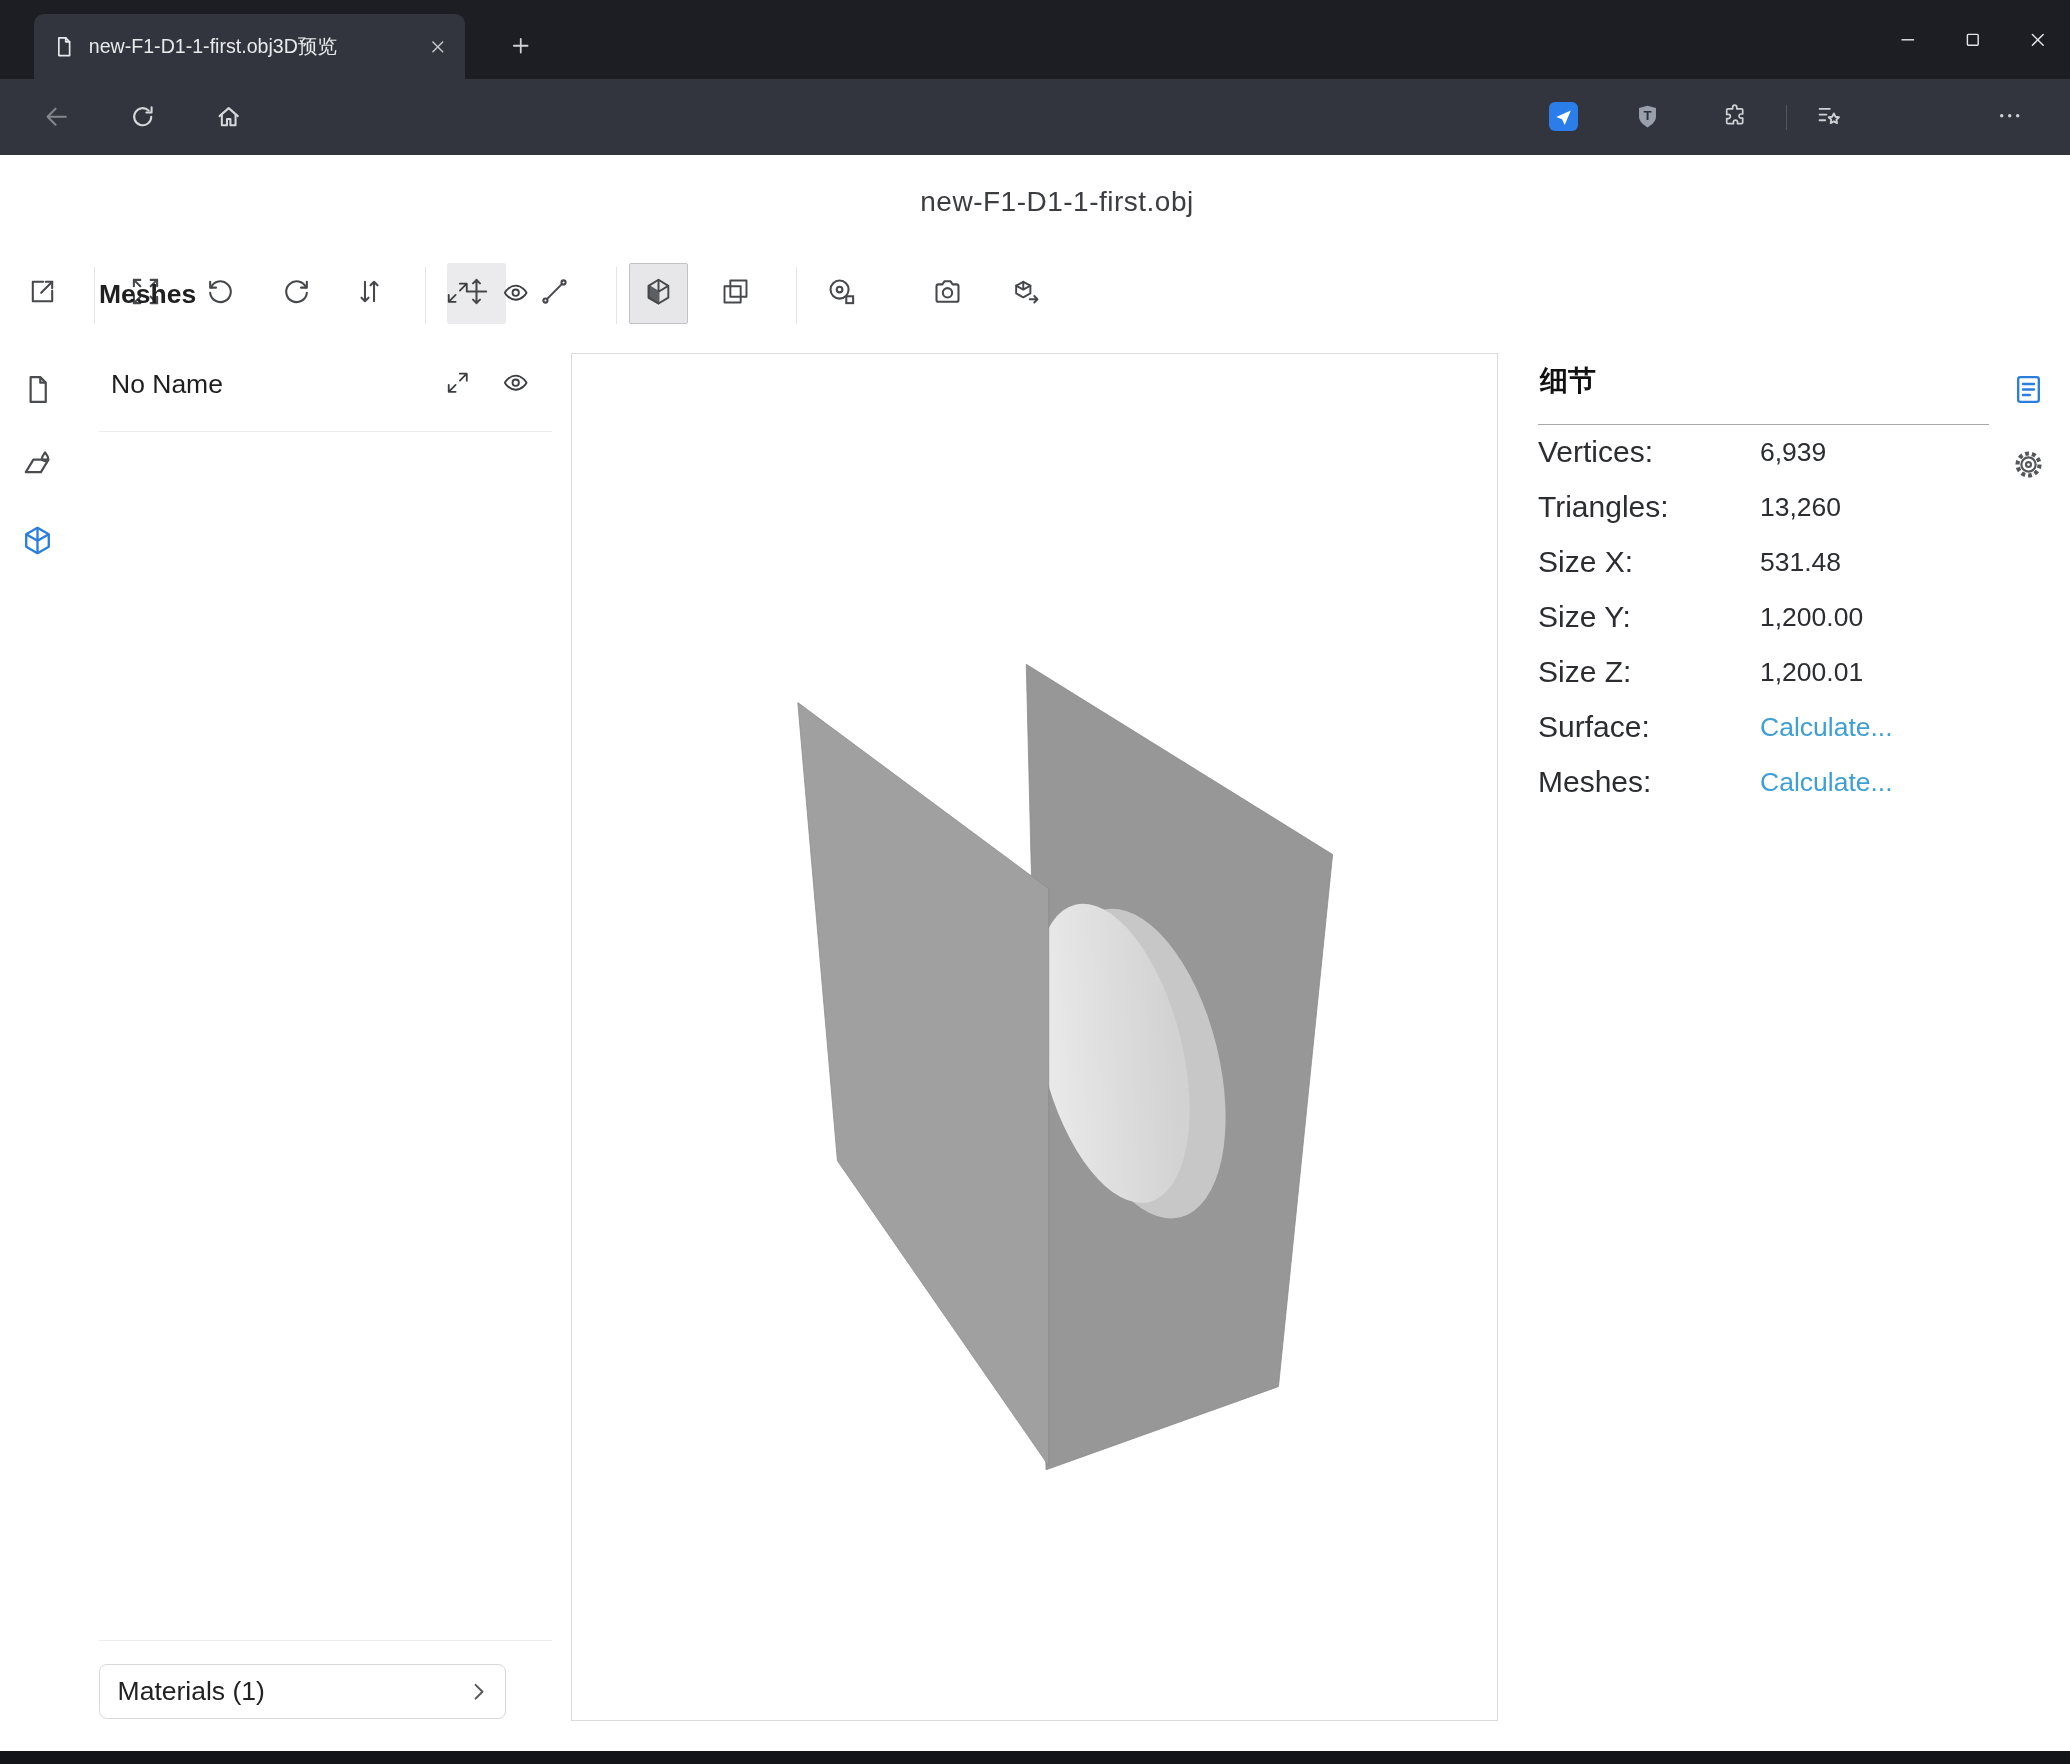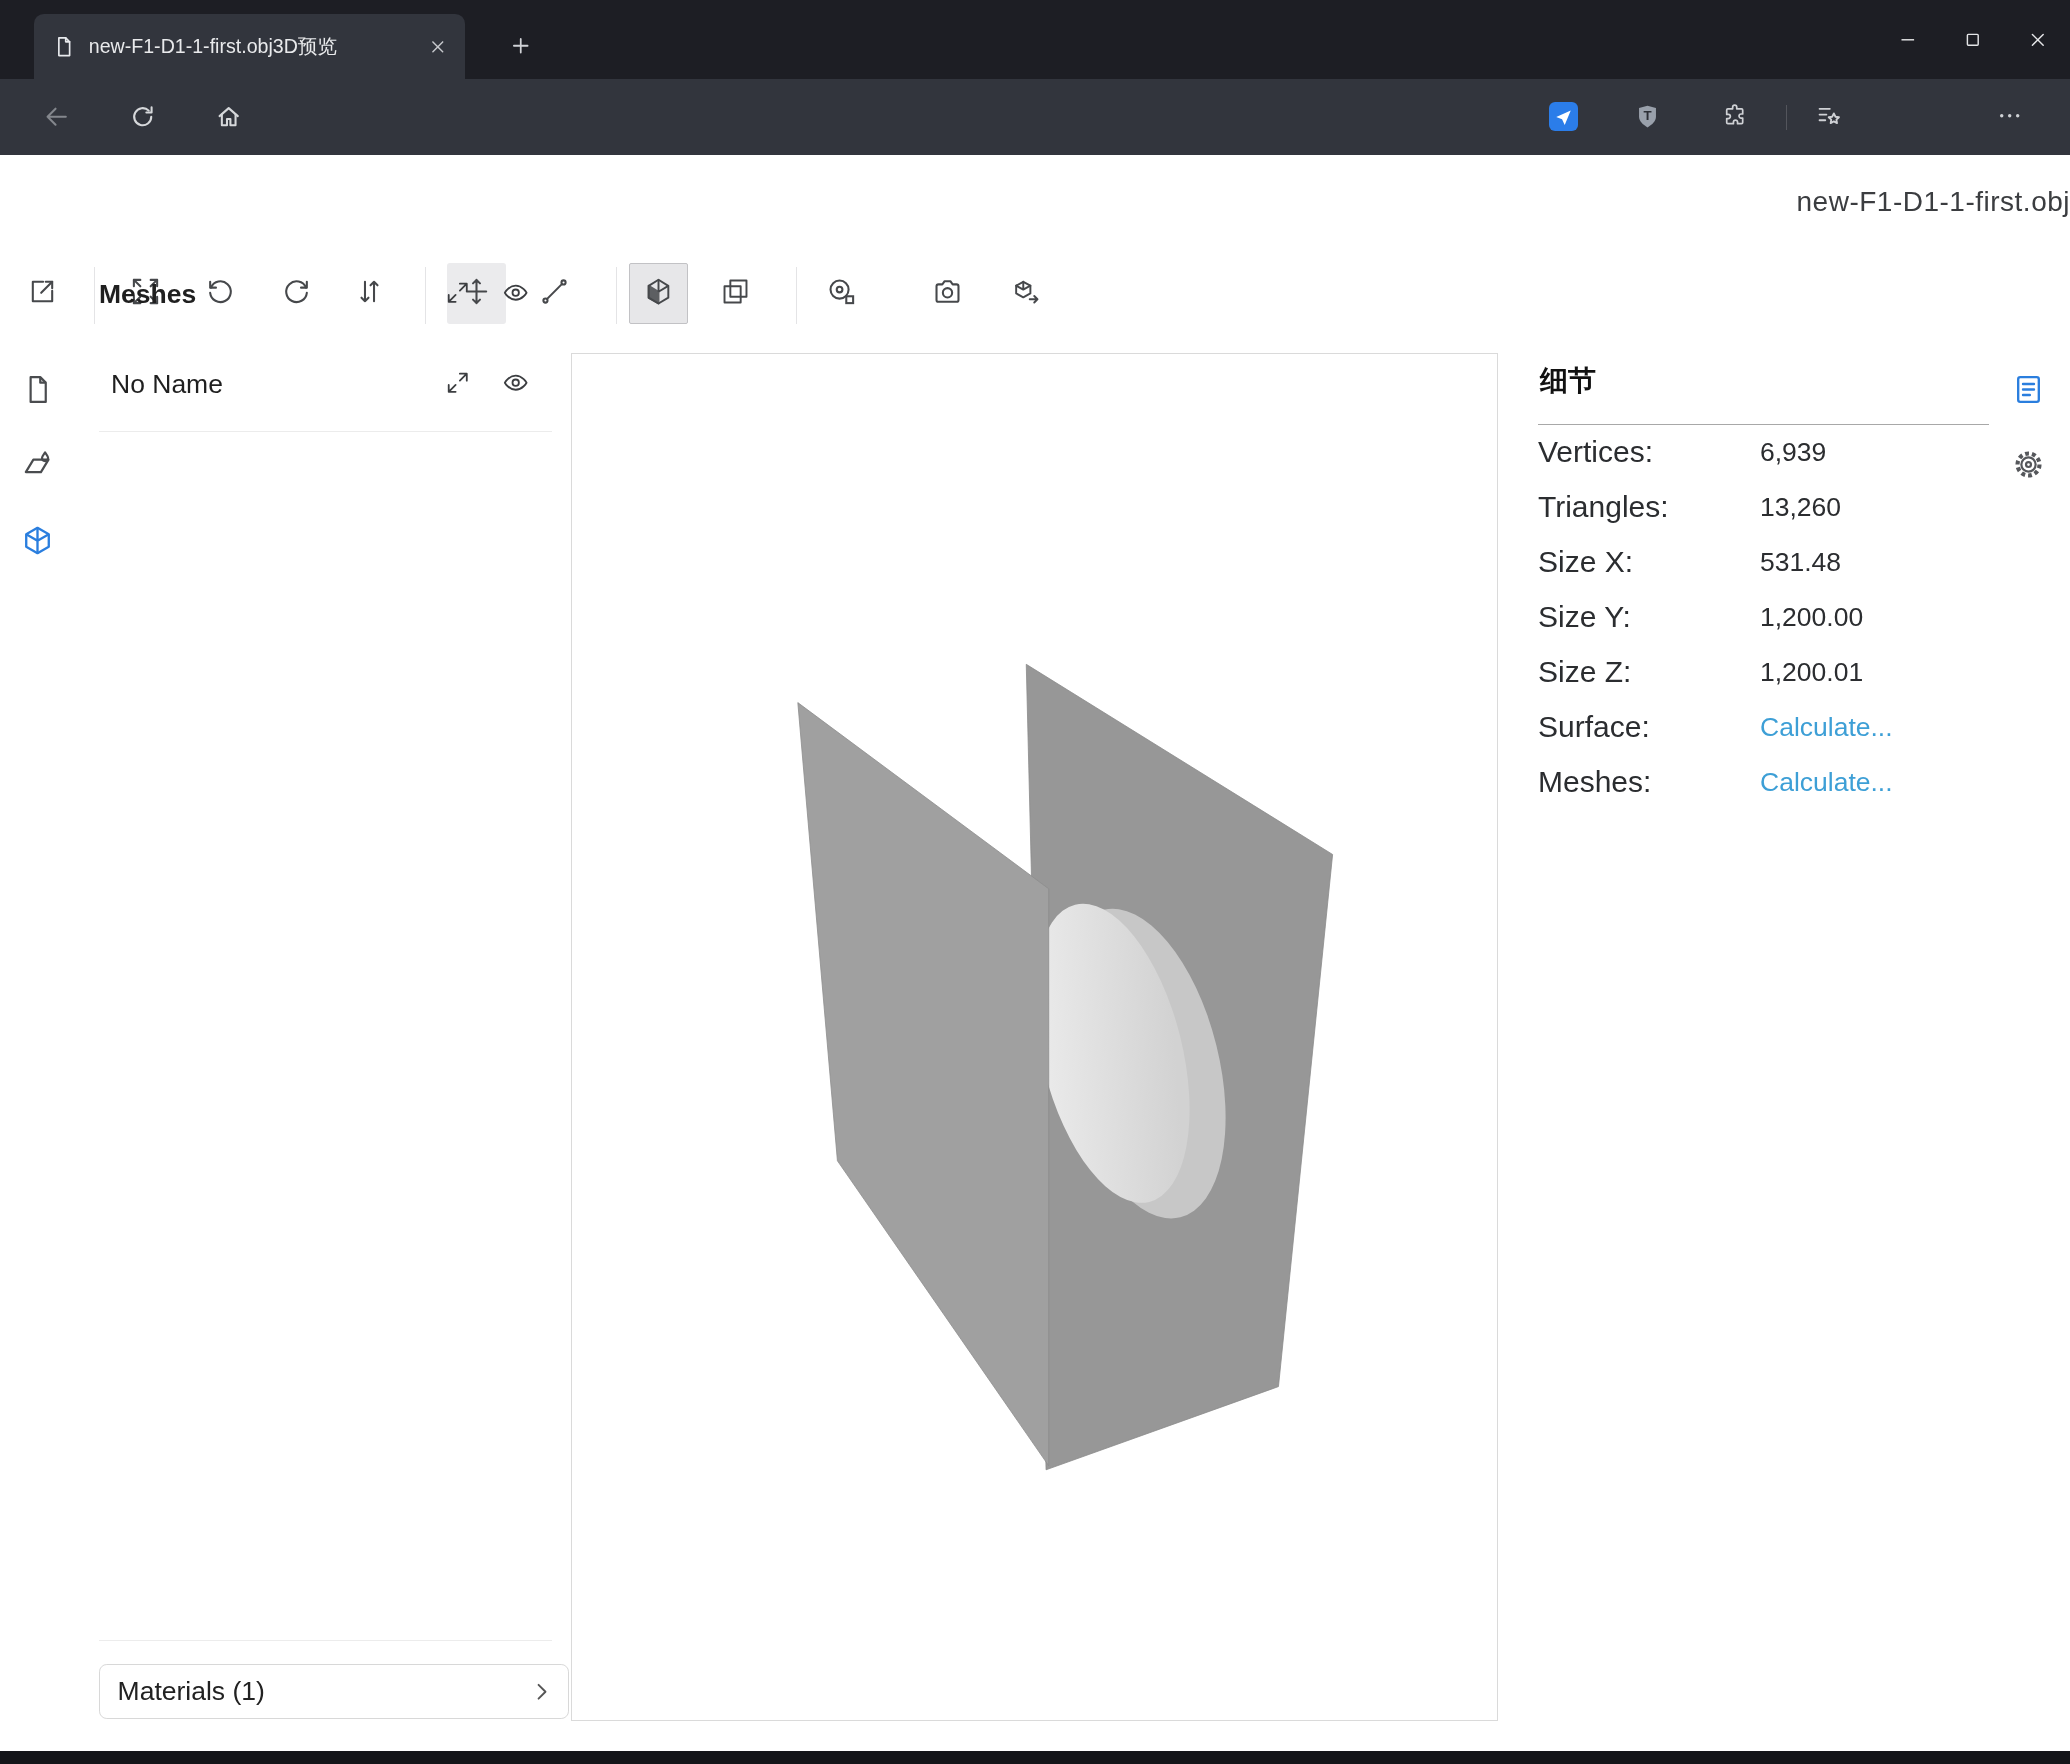--- a/index.html
+++ b/index.html
@@ -27,36 +27,36 @@
   .url-host { color:#eceef0; }
   .pill-icon { width:41px; height:41px; color:#d6d8db; border-radius:5.9px; flex:0 0 auto; }
   .ext-btn { position:absolute; top:13.7px; width:47px; height:47px; border-radius:7.8px; color:#cfd1d5; }
   #avatar { position:absolute; left:1900px; top:96px; width:43px; height:43px; border-radius:50%;
             background:radial-gradient(circle at 35% 32%, #e0bd92 0%, #b07a4e 45%, #6e4326 78%, #4a2c18 100%);
             border:1px solid #53555c; cursor:pointer; }
   .nav-divider { position:absolute; left:1786px; top:25.5px; width:1px; height:25.5px; background:#53555c; }
 
   
   #content { position:absolute; left:0; top:156px; width:2070px; height:1595px; background:#fff; }
-  #page-title { position:absolute; left:0; top:30px; width:100%; text-align:right; font-size:28px;
+  #page-title { position:absolute; left:0; top:30px; width:100%; text-align:center; font-size:28px;
                 color:#3b3d40; letter-spacing:0.5px;padding-left:44px; }
 
   .tool-btn { position:absolute; top:109px; width:53px; height:53px; color:#46484b; border-radius:3.9px; }
   .tool-sel-a { position:absolute; left:447px; top:107px; width:59px; height:61px; background:#ebebed; border-radius:2.9px; }
   .tool-sel-b { position:absolute; left:629px; top:107px; width:59px; height:61px; background:#e7e7e9;
                 border:1px solid #c2c2c5; border-radius:2px; }
   .tool-divider { position:absolute; top:111px; width:1px; height:57px; background:#e4e4e6; }
 
   .rail-btn { position:absolute; width:43px; height:43px; color:#4a4c4f; border-radius:5.9px; }
 
   .panel-text { font-size:26.5px; color:#1f1f1f; }
   .mini-btn { position:absolute; width:39px; height:39px; color:#3c3e41; border-radius:4.9px; }
   .hline { position:absolute; height:1px; background:#ececec; }
 
-  #materials-btn { position:absolute; left:99px; top:1508px; width:470px; height:55px; border:1.5px solid #d8d8d8;
+  #materials-btn { position:absolute; left:99px; top:1508px; width:407px; height:55px; border:1.5px solid #d8d8d8;
                    border-radius:7.8px; background:#fff; display:flex; align-items:center; padding:0 13.7px 0 17.6px;
                    cursor:pointer; }
   #materials-btn span { flex:1; text-align:left; font-size:26.5px; color:#222; }
 
   #viewport { position:absolute; left:571px; top:197px; width:927px; height:1368px; border:1px solid #dadada;
               background:#fff; cursor:grab; }
 
   #details-panel { position:absolute; left:1519px; top:206px; width:453px;margin-left:19px; }
   #details-header { font-size:28px; font-weight:bold; color:#111; padding-left:2px; }
   #details-divider { margin-top:23.5px; width:451px; height:1px; background:#a8a8a8; }

